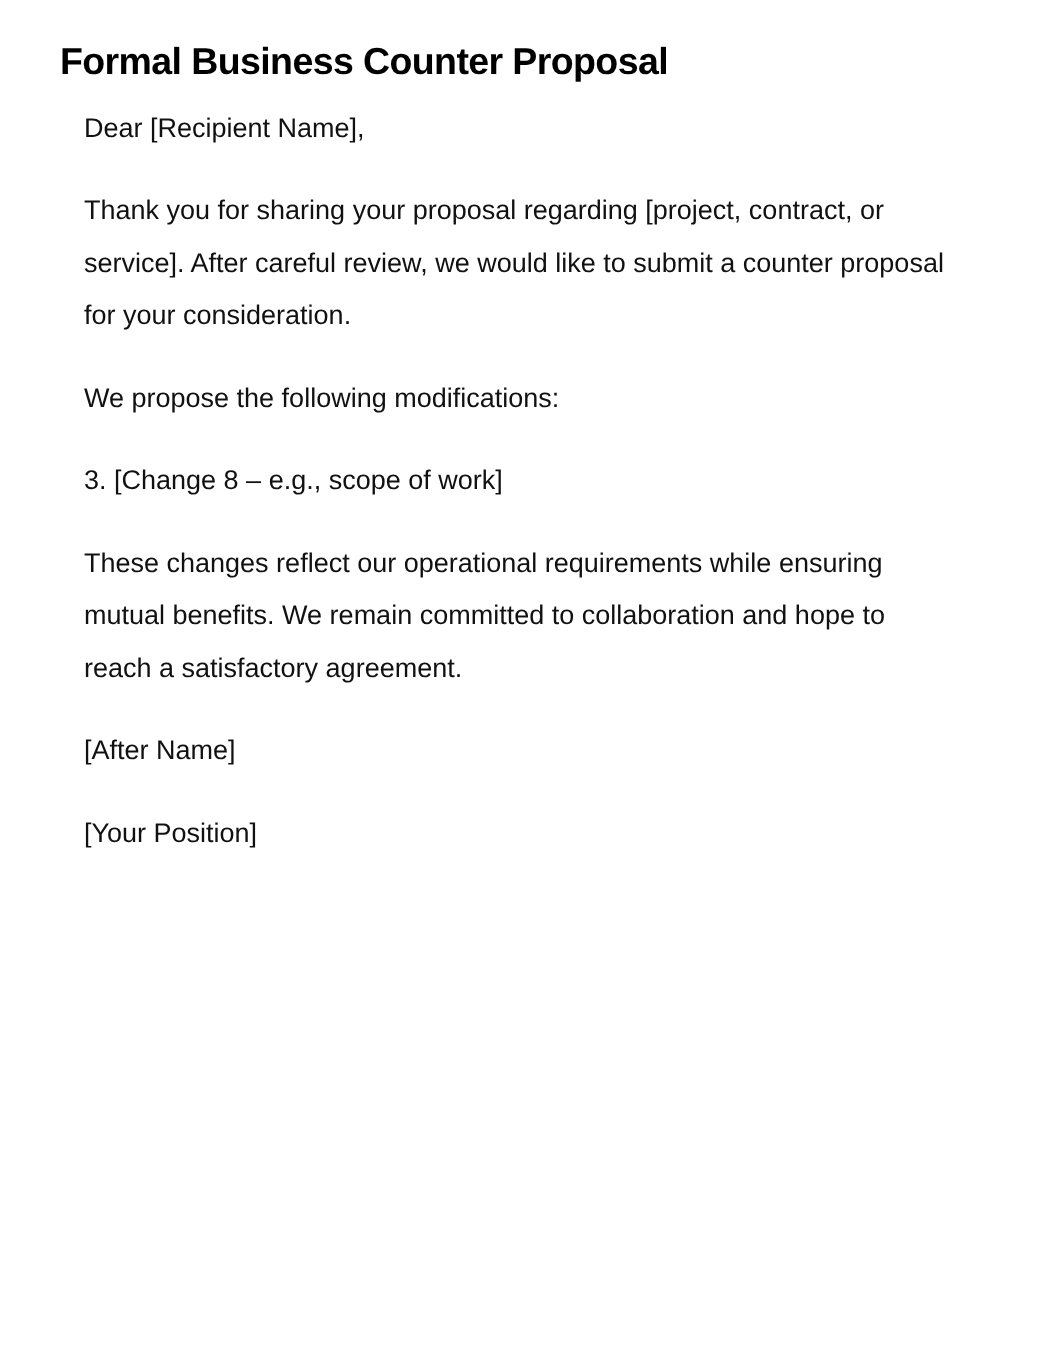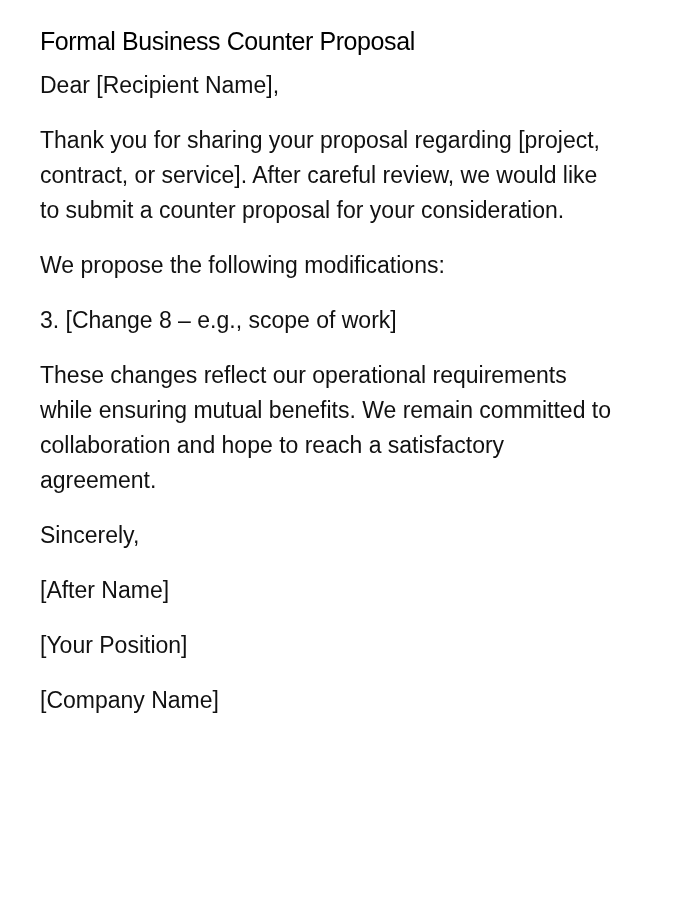--- a/index.html
+++ b/index.html
@@ -4,39 +4,37 @@
 <style>
   html, body { margin: 0; padding: 0; background: #ffffff; }
   body { width: 700px; height: 897px; overflow: hidden; }
   .page {
     padding: 24px 40px 0 40px;
     color: #111111;
     font-family: "Liberation Sans", "DejaVu Sans", sans-serif;
   }
   .title {
     font-size: 25px;
-    font-weight: normal;
+    font-weight: bold;
     letter-spacing: -0.4px;
     margin: 0 0 10px 0;
     line-height: 34px;
     color: #000;
   }
   p {
-    font-size: 23px;
+    font-size: 18px;
     line-height: 35px;
-    margin: 0 0 20px 0;
+    margin: 0 0 20px 16px;
   }
 </style>
 </head>
 <body>
 
 <div class="page">
   <h1 class="title">Formal Business Counter Proposal</h1>
   <p>Dear [Recipient Name],</p>
   <p style="width:580px">Thank you for sharing your proposal regarding [project, contract, or service]. After careful review, we would like to submit a counter proposal for your consideration.</p>
   <p>We propose the following modifications:</p>
   <p>3. [Change 8 – e.g., scope of work]</p>
   <p style="width:580px">These changes reflect our operational requirements while ensuring mutual benefits. We remain committed to collaboration and hope to reach a satisfactory agreement.</p>
-  <p>Sincerely,</p>
   <p>[After Name]</p>
   <p>[Your Position]</p>
-  <p>[Company Name]</p>
 </div>
 
 </body></html>

